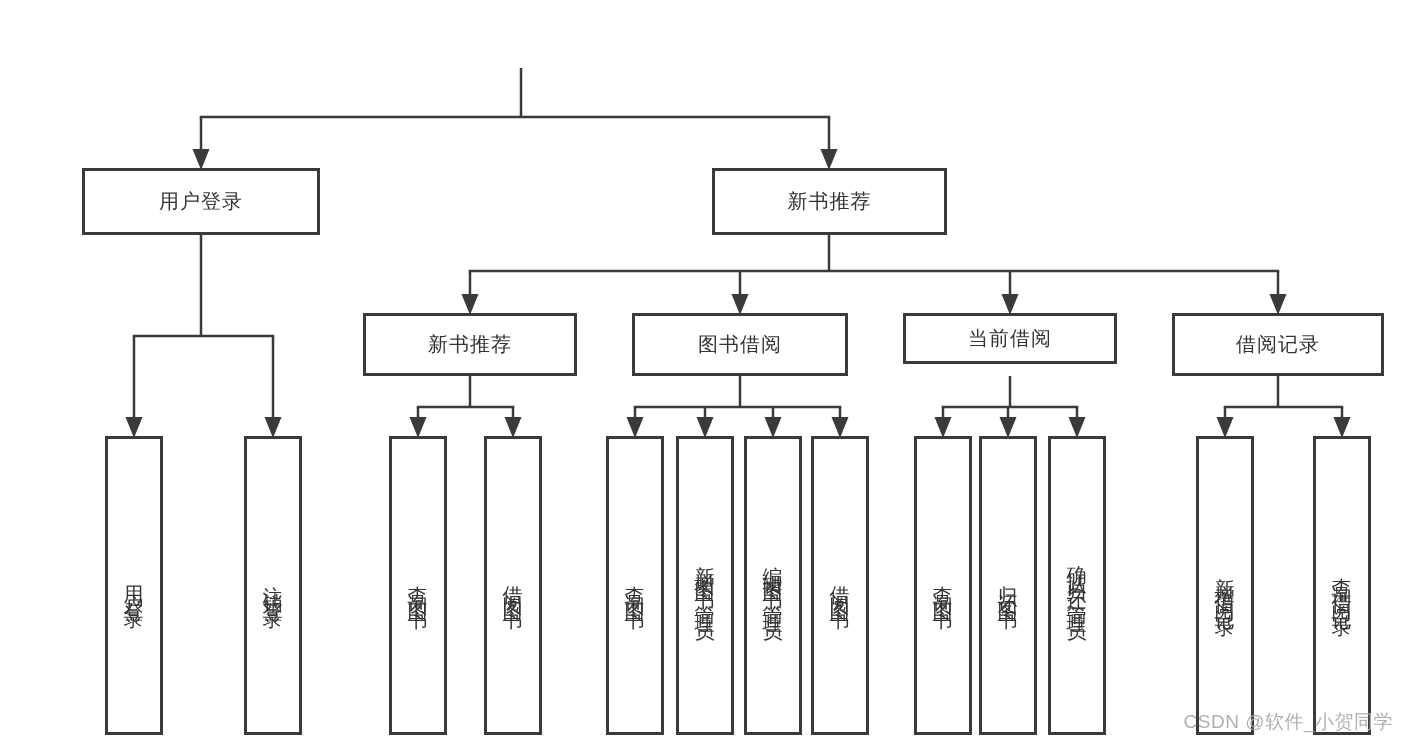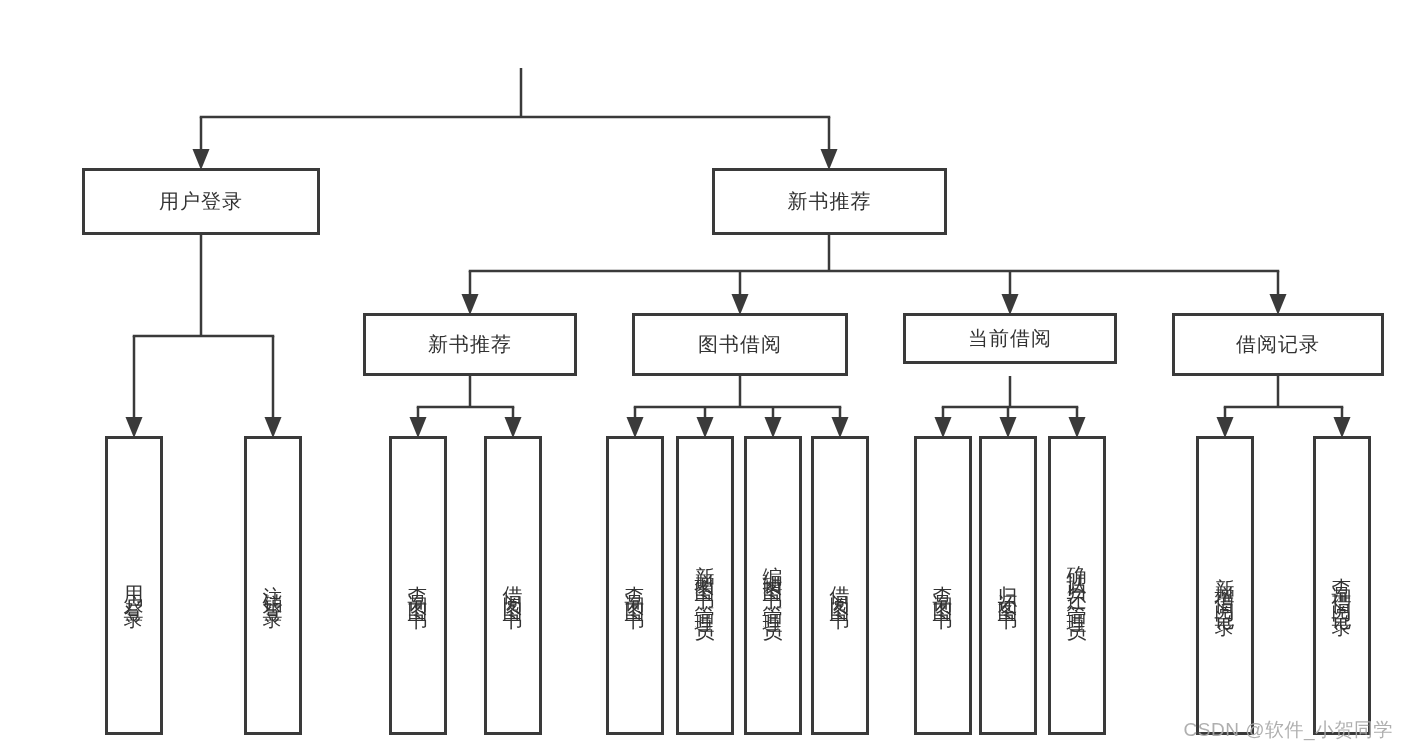--- a/index.html
+++ b/index.html
@@ -37,21 +37,21 @@
   svg.connectors {
     position: absolute;
     left: 0; top: 0;
     width: 1405px;
     height: 747px;
     pointer-events: none;
   }
   .watermark {
     position: absolute;
     right: 12px;
-    bottom: 4px;
+    bottom: 12px;
     font-size: 19px;
     letter-spacing: 0.5px;
     color: #a9a9a9;
     opacity: 0.92;
     z-index: 10;
     white-space: nowrap;
   }
 </style>
 </head>
 <body>

